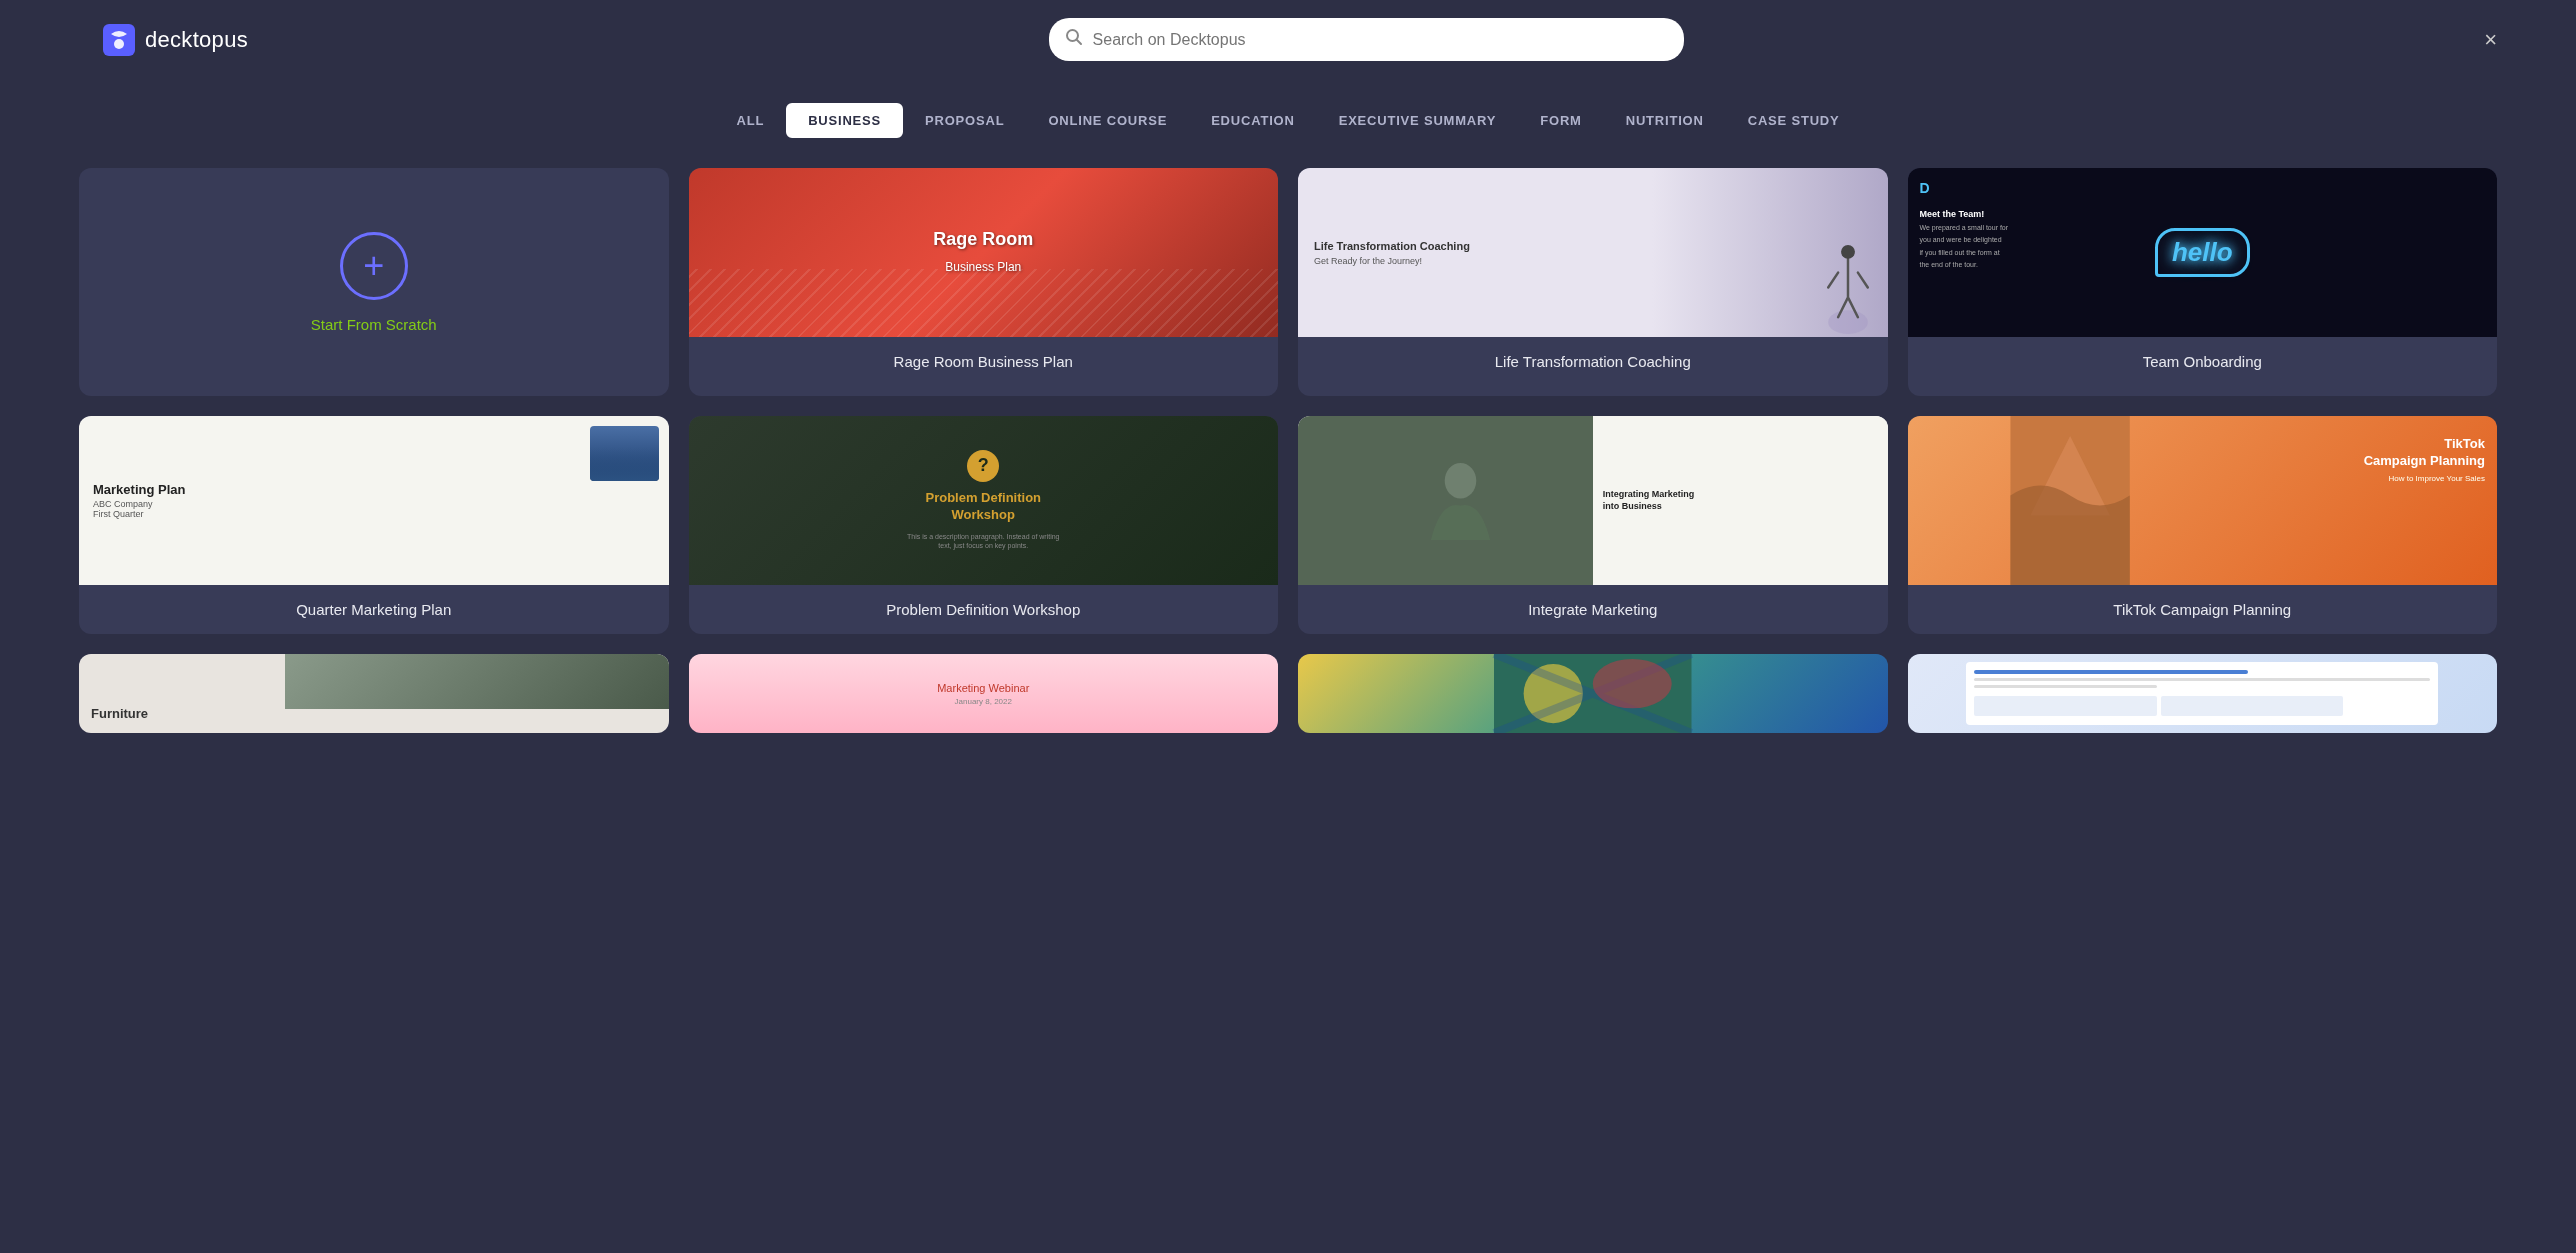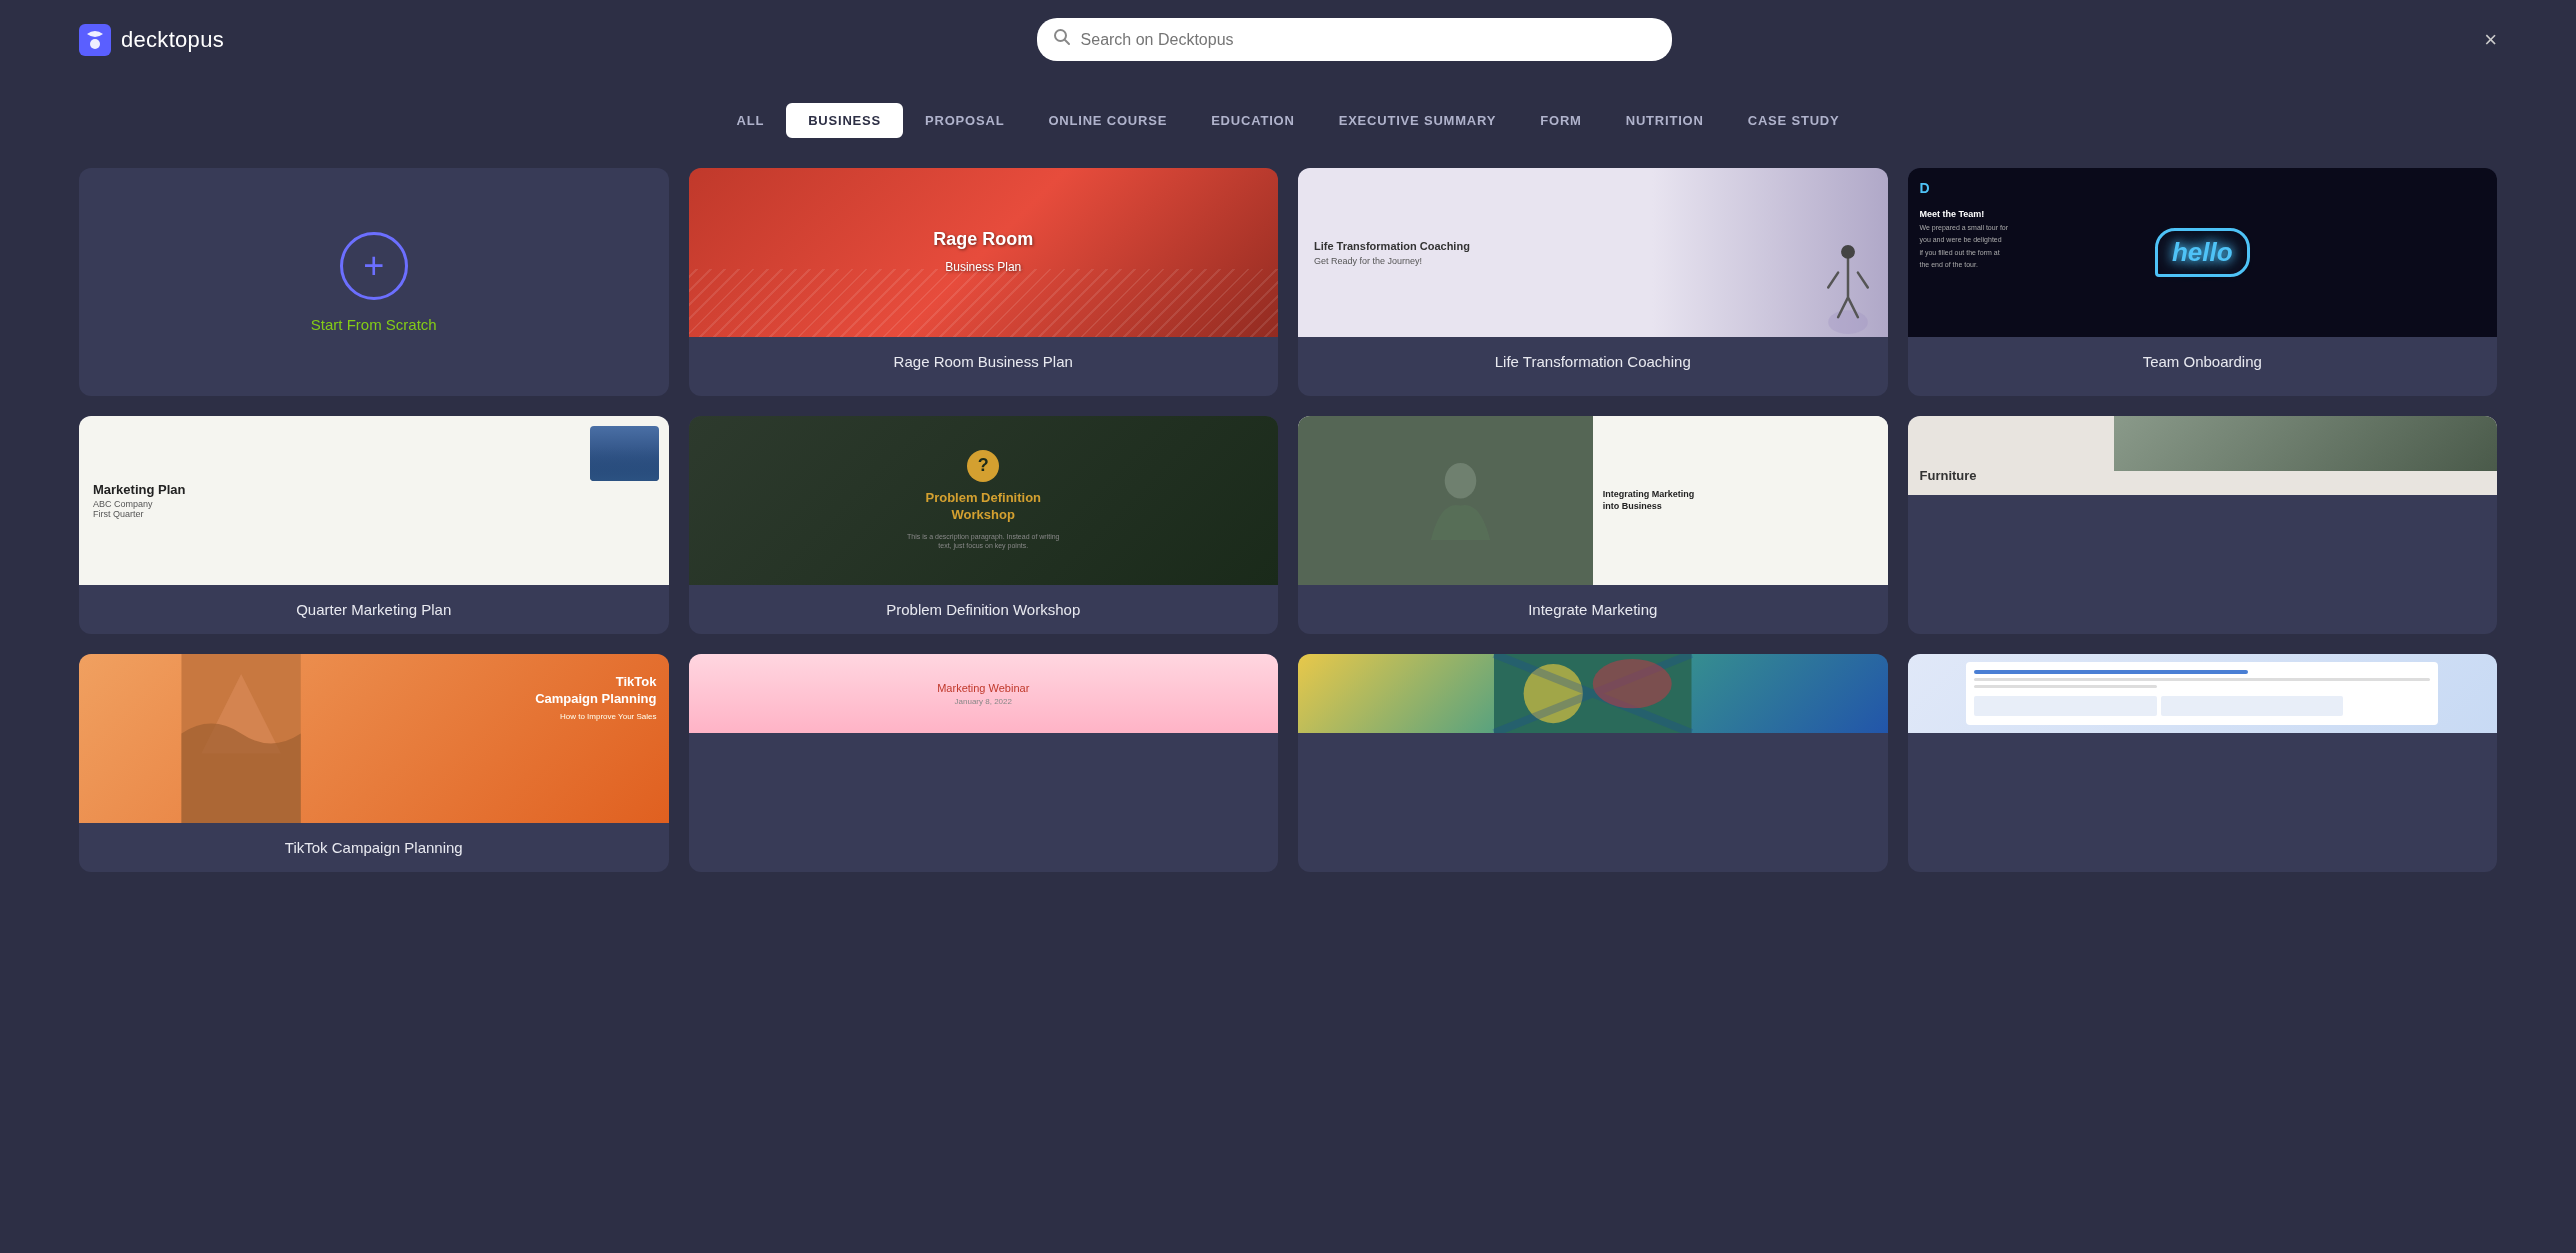--- a/index.html
+++ b/index.html
@@ -11,20 +11,21 @@
       color: #ffffff;
     }
 
     
     .header {
       display: flex;
       align-items: center;
       justify-content: space-between;
       padding: 18px 79px;
       background-color: #2d2f45;
+      margin-left: 24px;
     }
 
     .logo {
       display: flex;
       align-items: center;
       gap: 10px;
       cursor: pointer;
     }
 
     .logo-icon {
@@ -650,49 +651,49 @@
         </div>
         <div class="thumb-integrate-text">
           <div class="thumb-integrate-title">Integrating Marketing<br>into Business</div>
         </div>
       </div>
     </div>
     <div class="card-label">Integrate Marketing</div>
   </div>
 
   <div class="card">
-    <div class="card-thumbnail card-bottom-partial">
-      <div class="thumb-furniture">
-        <div class="thumb-furniture-photo"></div>
-        <div class="thumb-furniture-title">Furniture</div>
-      </div>
-    </div>
-  </div>
-
-  <div class="card">
     <div class="card-thumbnail">
       <div class="thumb-tiktok">
         <div style="position:absolute; left:0; top:0; width:55%; height:100%; overflow:hidden;">
           <svg width="100%" height="100%" viewBox="0 0 120 170" fill="none">
             <rect width="120" height="170" fill="#c87840"></rect>
             <path d="M60 20 L100 100 L20 100Z" fill="#e09060" opacity="0.5"></path>
             <path d="M0 80 Q30 60 60 80 Q90 100 120 80 L120 170 L0 170Z" fill="#a06030" opacity="0.7"></path>
           </svg>
         </div>
         <div class="thumb-tiktok-text">
           <div class="thumb-tiktok-title">TikTok<br>Campaign Planning</div>
           <div class="thumb-tiktok-sub">How to Improve Your Sales</div>
         </div>
       </div>
     </div>
     <div class="card-label">TikTok Campaign Planning</div>
   </div>
 
   <div class="card">
     <div class="card-thumbnail card-bottom-partial">
+      <div class="thumb-furniture">
+        <div class="thumb-furniture-photo"></div>
+        <div class="thumb-furniture-title">Furniture</div>
+      </div>
+    </div>
+  </div>
+
+  <div class="card">
+    <div class="card-thumbnail card-bottom-partial">
       <div class="thumb-webinar">
         <div class="thumb-webinar-text">Marketing Webinar<br><span style="font-size:8px; color:#888;">January 8, 2022</span></div>
       </div>
     </div>
   </div>
 
   <div class="card">
     <div class="card-thumbnail card-bottom-partial">
       <div class="thumb-advertising">
         <svg width="100%" height="100%" viewBox="0 0 200 80" fill="none">

